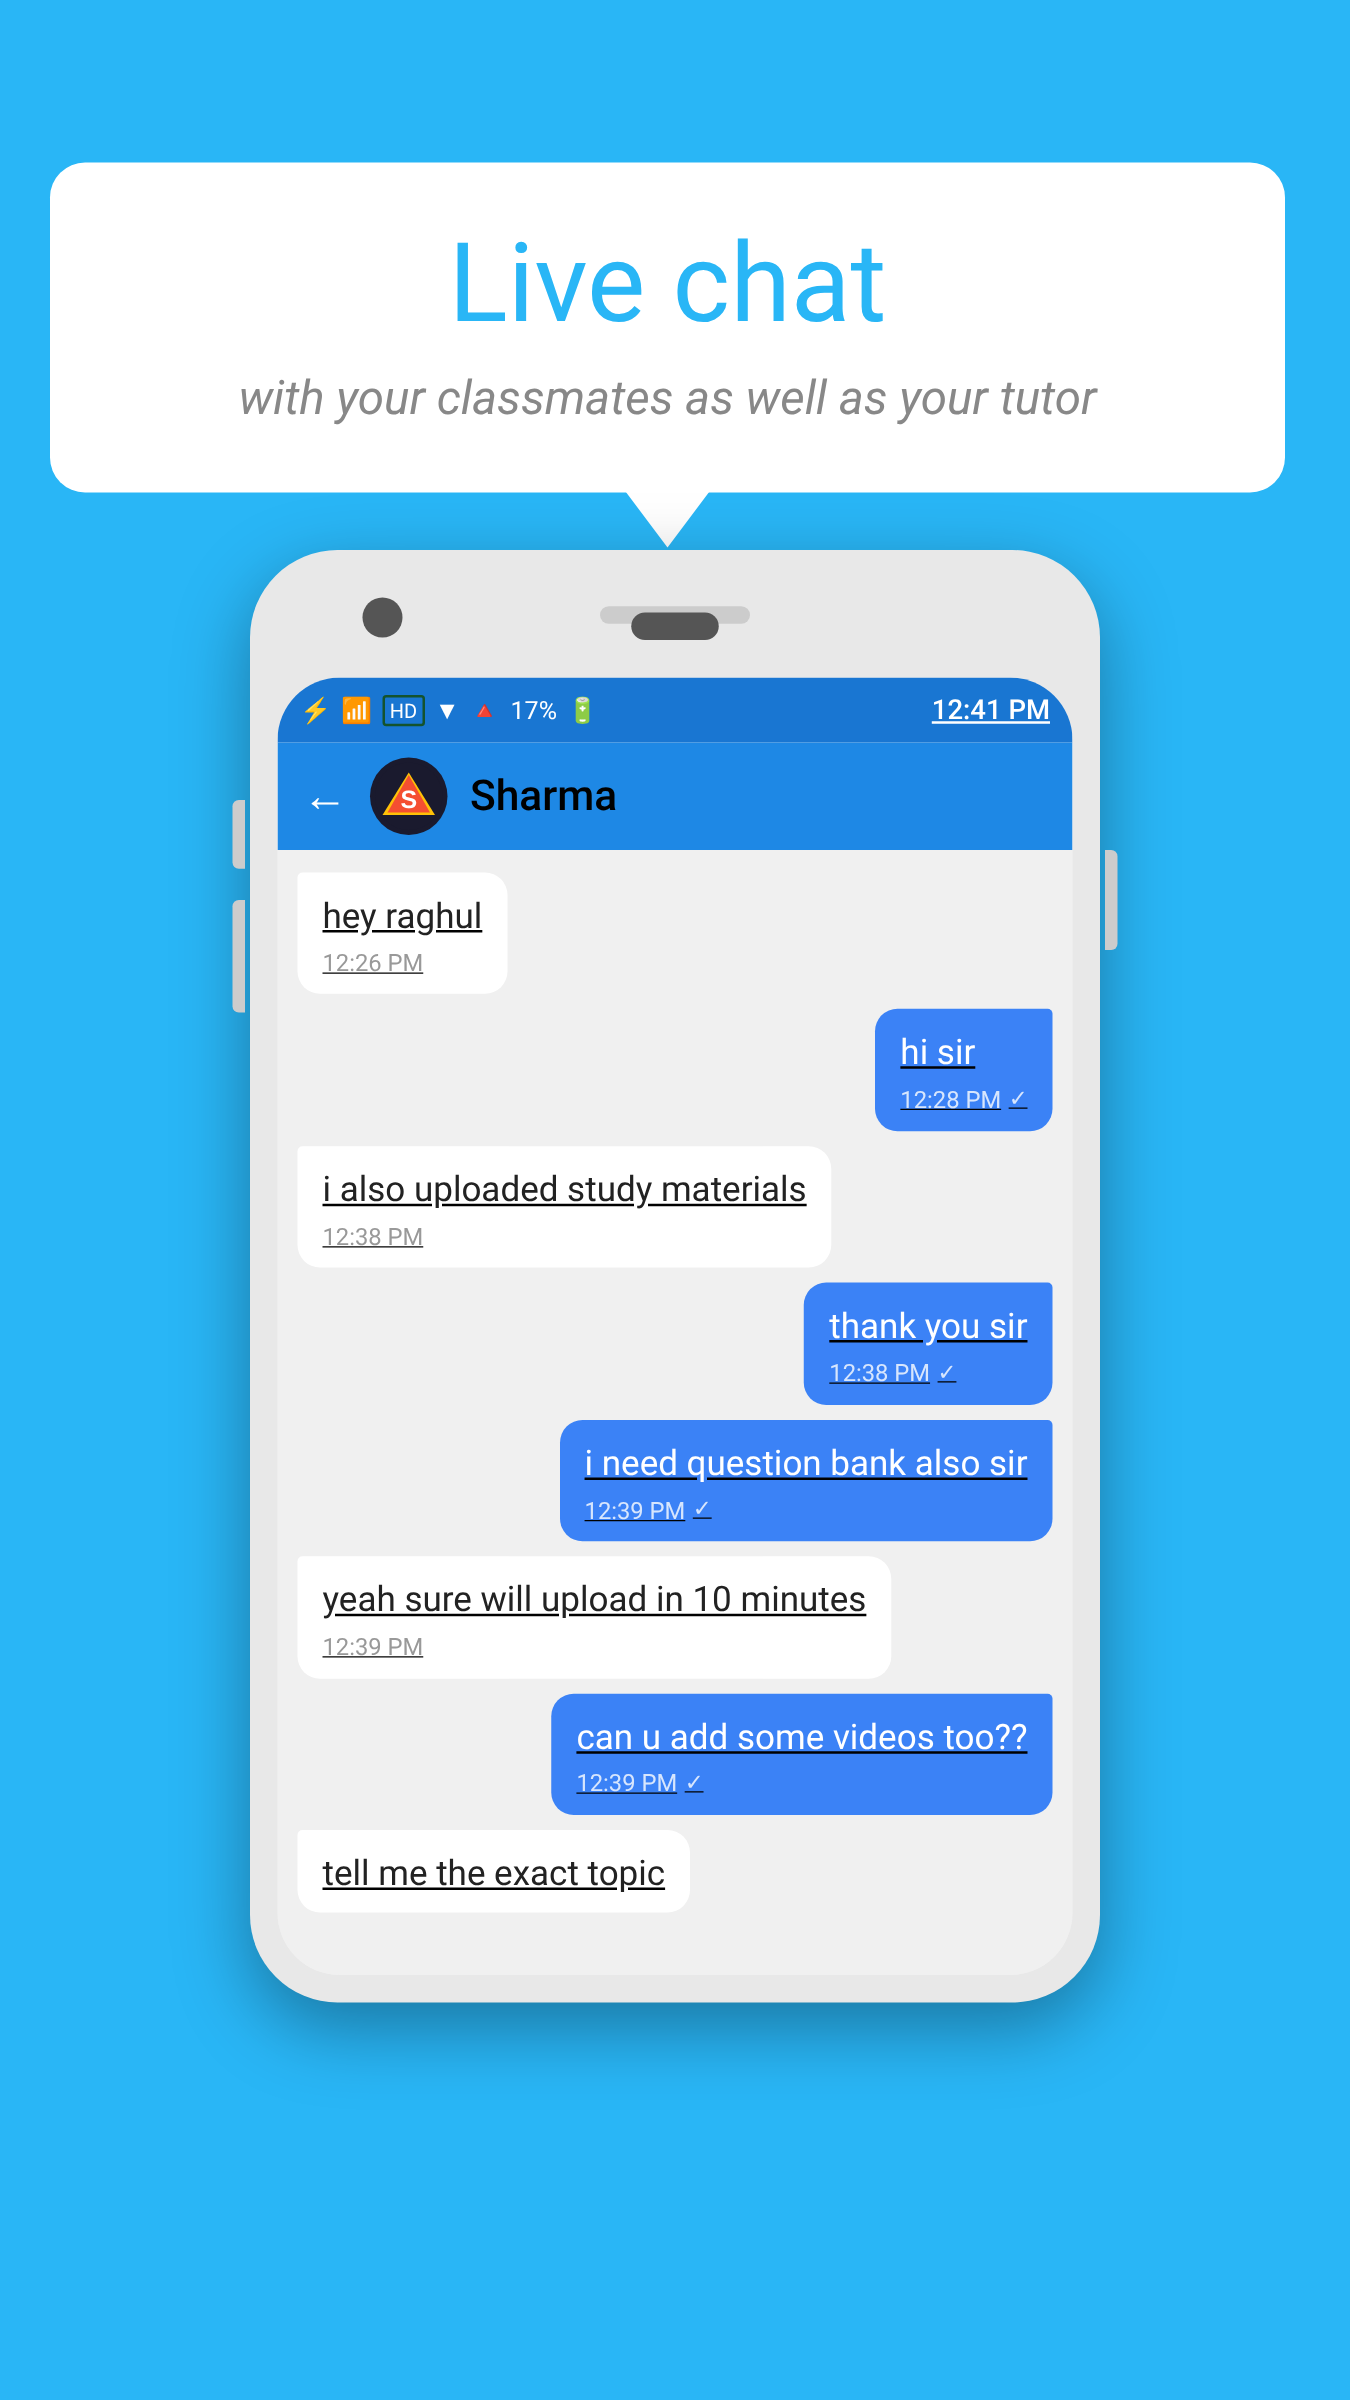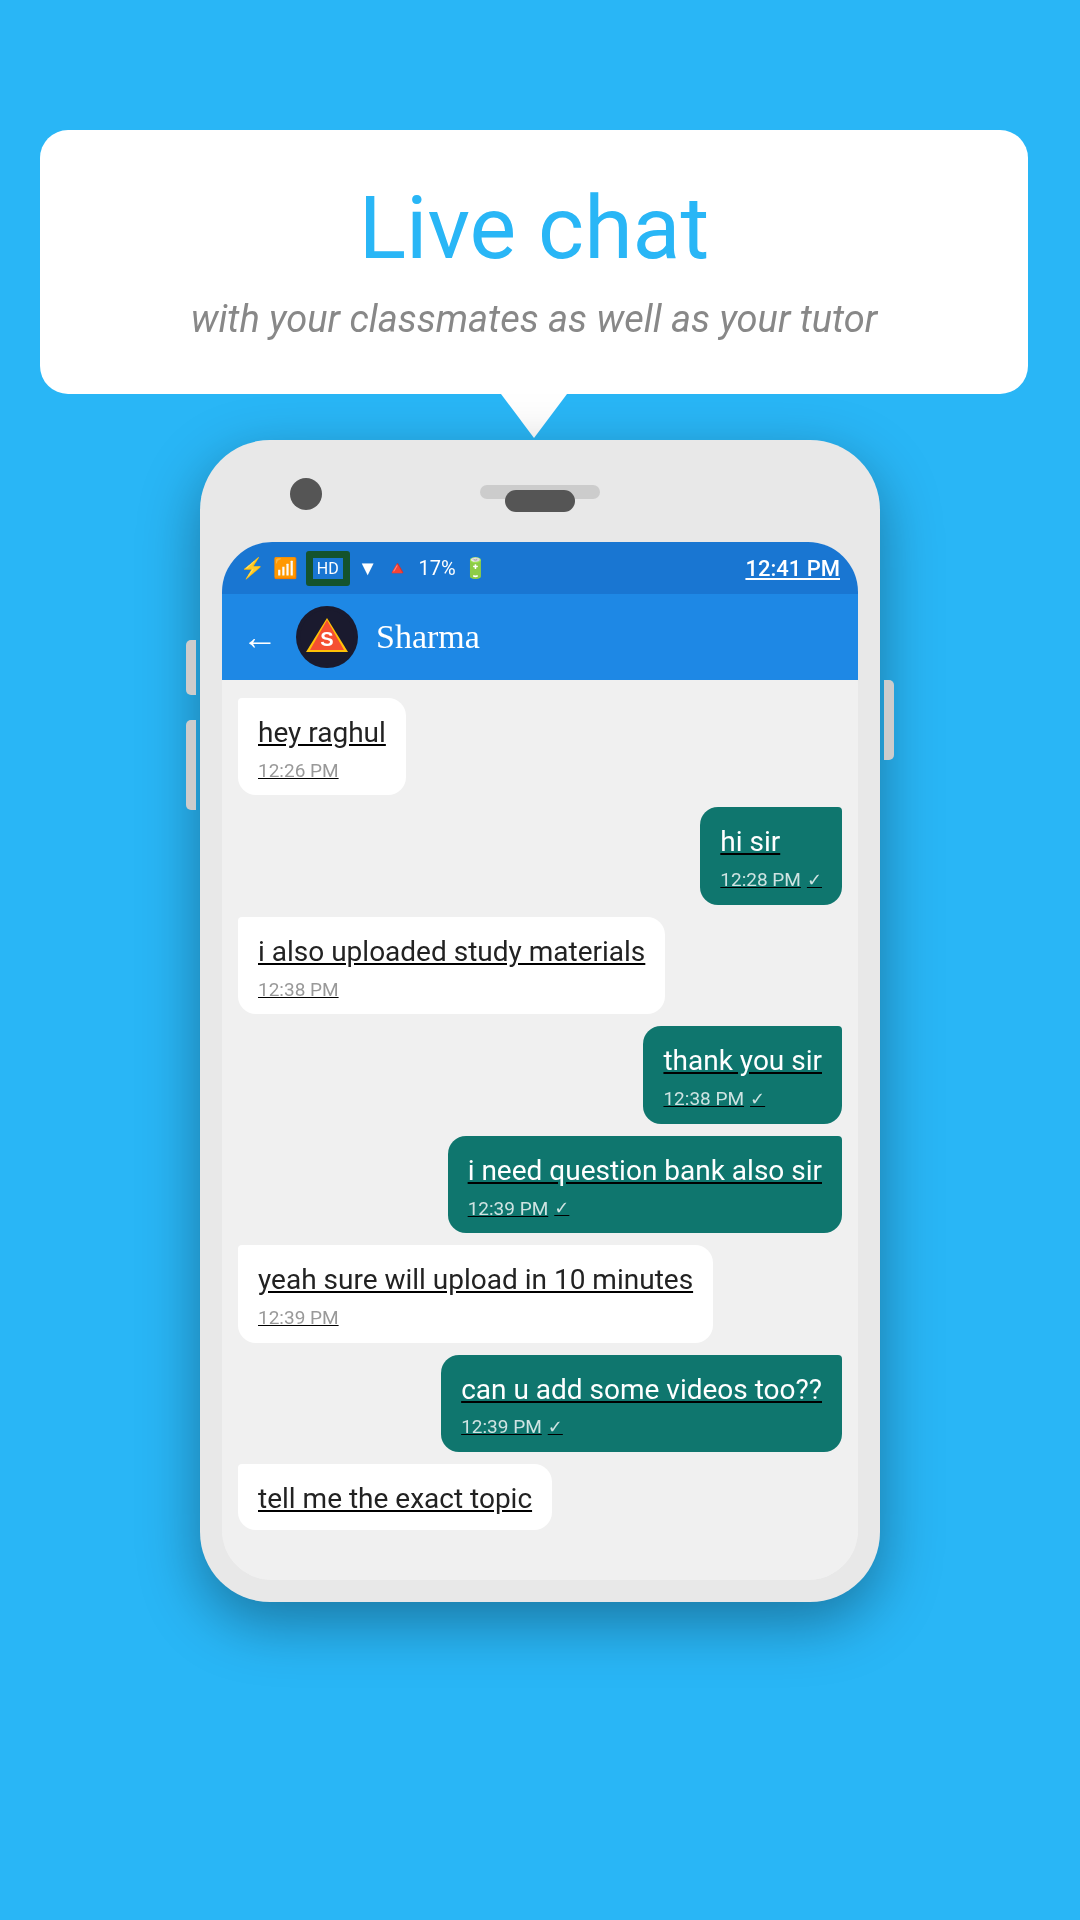--- a/index.html
+++ b/index.html
@@ -203,24 +203,23 @@
       flex-shrink: 0;
     }
 
     
     .avatar svg {
       width: 54px;
       height: 54px;
     }
 
     .chat-name {
-      color: #ffffff;
+      color: #000000;
       font-size: 34px;
       font-weight: 500;
-      font-family: Liberation Serif, serif;
     }
 
     
     .chat-body {
       background: #f0f0f0;
       padding: 18px 16px;
       display: flex;
       flex-direction: column;
       gap: 12px;
       min-height: 900px;
@@ -248,21 +247,21 @@
       position: relative;
     }
 
     .msg-bubble.received {
       background: white;
       color: #222;
       border-top-left-radius: 4px;
     }
 
     .msg-bubble.sent {
-      background: #0f766e;
+      background: #3b82f6;
       color: white;
       border-top-right-radius: 4px;
     }
 
     .msg-time {
       font-size: 19px;
       margin-top: 6px;
       display: flex;
       align-items: center;
       gap: 6px;
@@ -300,21 +299,21 @@
     <div class="phone-volume-left"></div>
     <div class="phone-volume-left2"></div>
     <div class="phone-power-right"></div>
 
     <div class="phone-screen">
 
       <div class="status-bar">
         <div class="status-left">
           <span>⚡</span>
           <span>📶</span>
-          <span style="font-size:16px; border:7px solid #14532d; padding:1px 4px; border-radius:3px;">HD</span>
+          <span style="font-size:16px; border:2px solid #14532d; padding:1px 4px; border-radius:3px;">HD</span>
           <span>▼</span>
           <span>🔺</span>
           <span>17%</span>
           <span>🔋</span>
         </div>
         <div class="status-right">
           <span class="status-time">12:41 PM</span>
         </div>
       </div>
 

